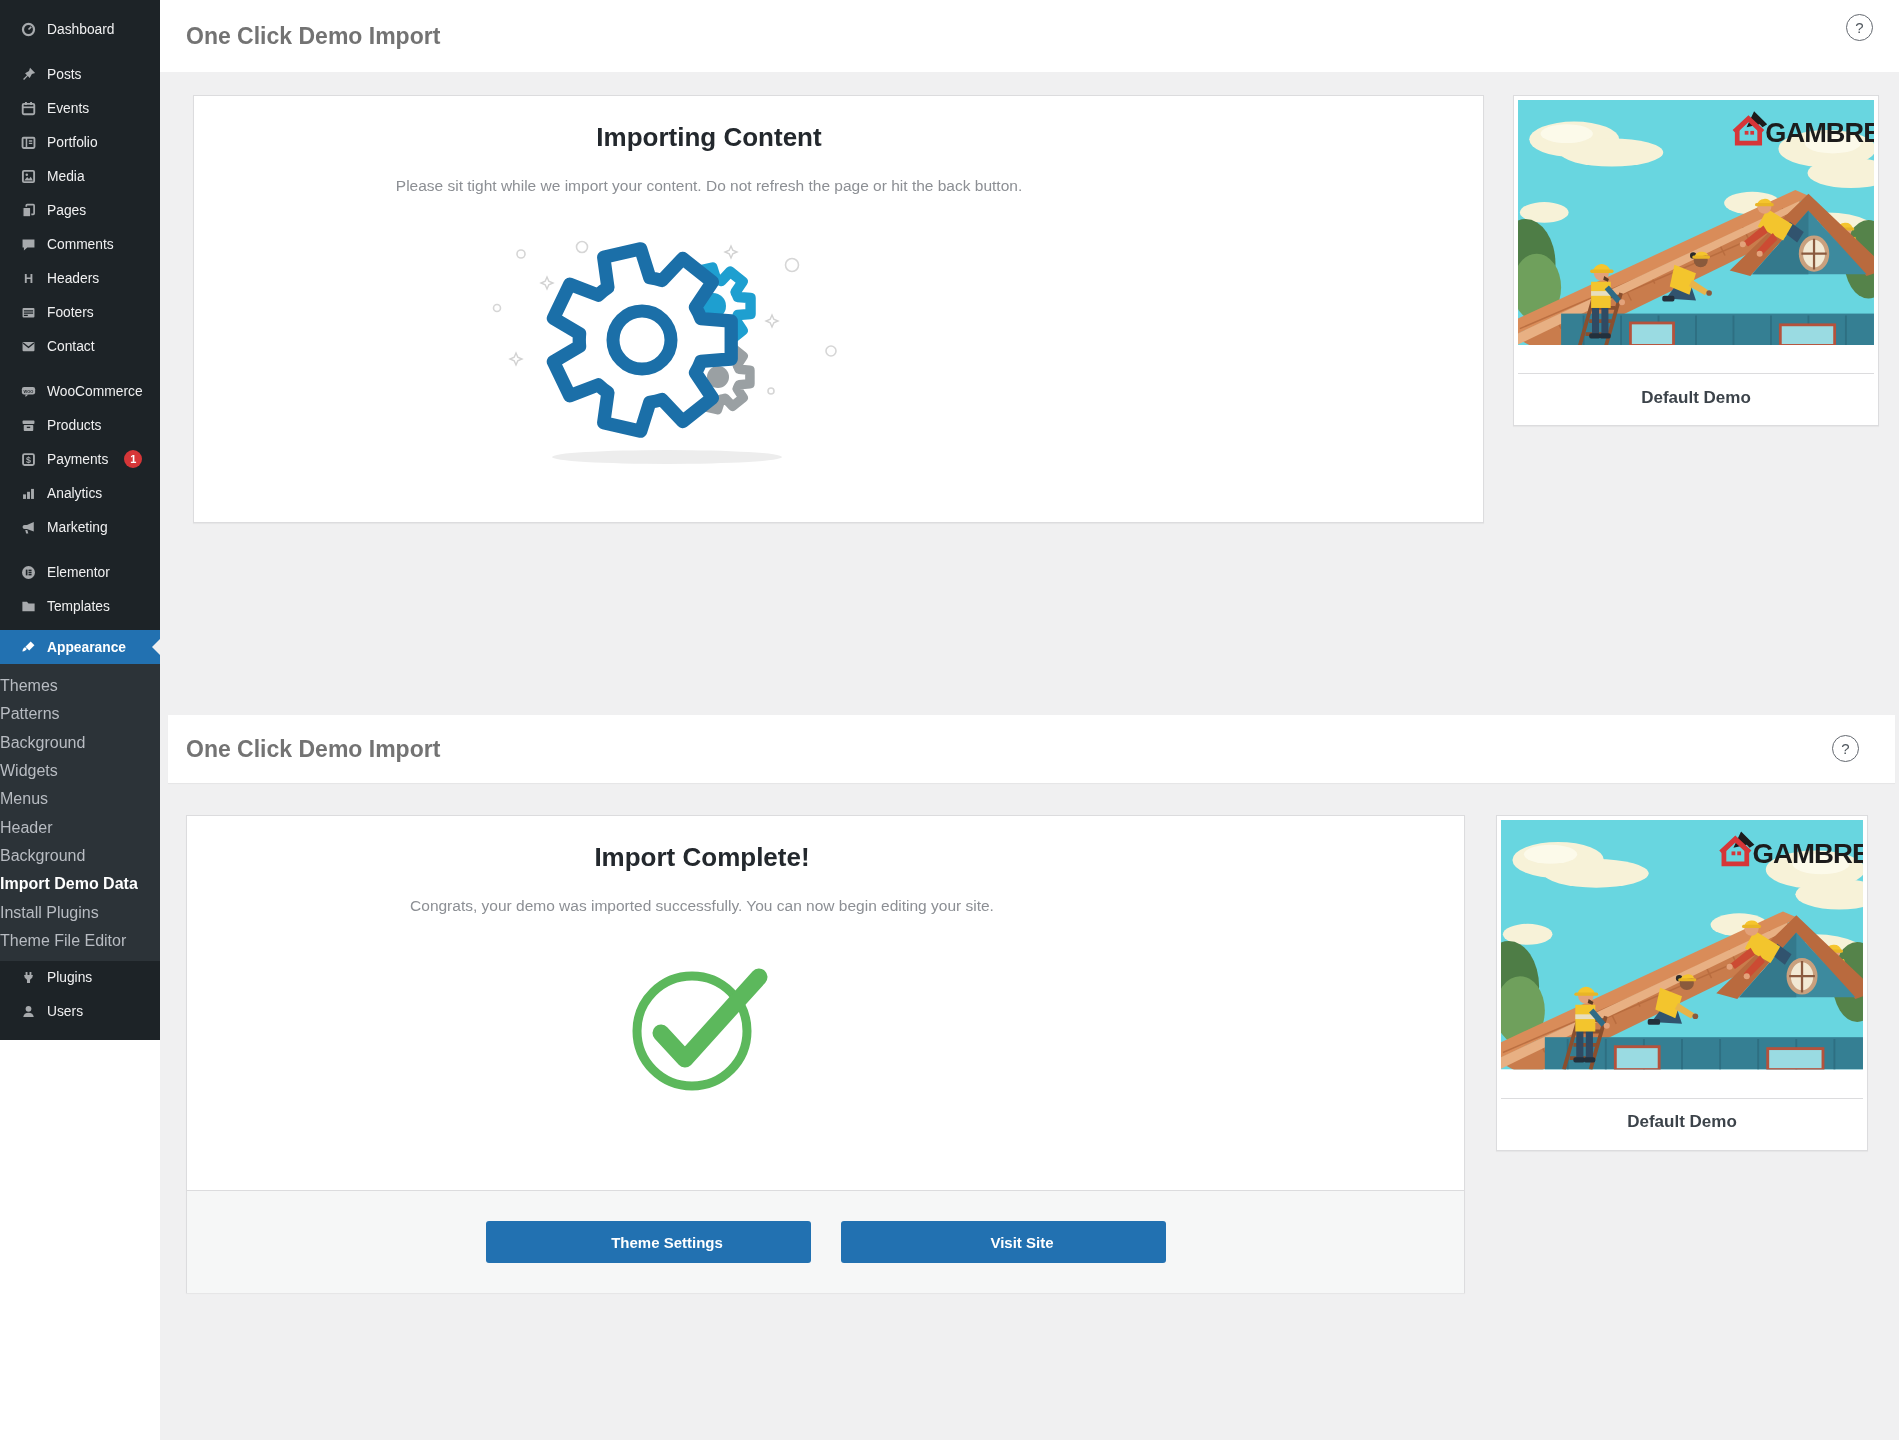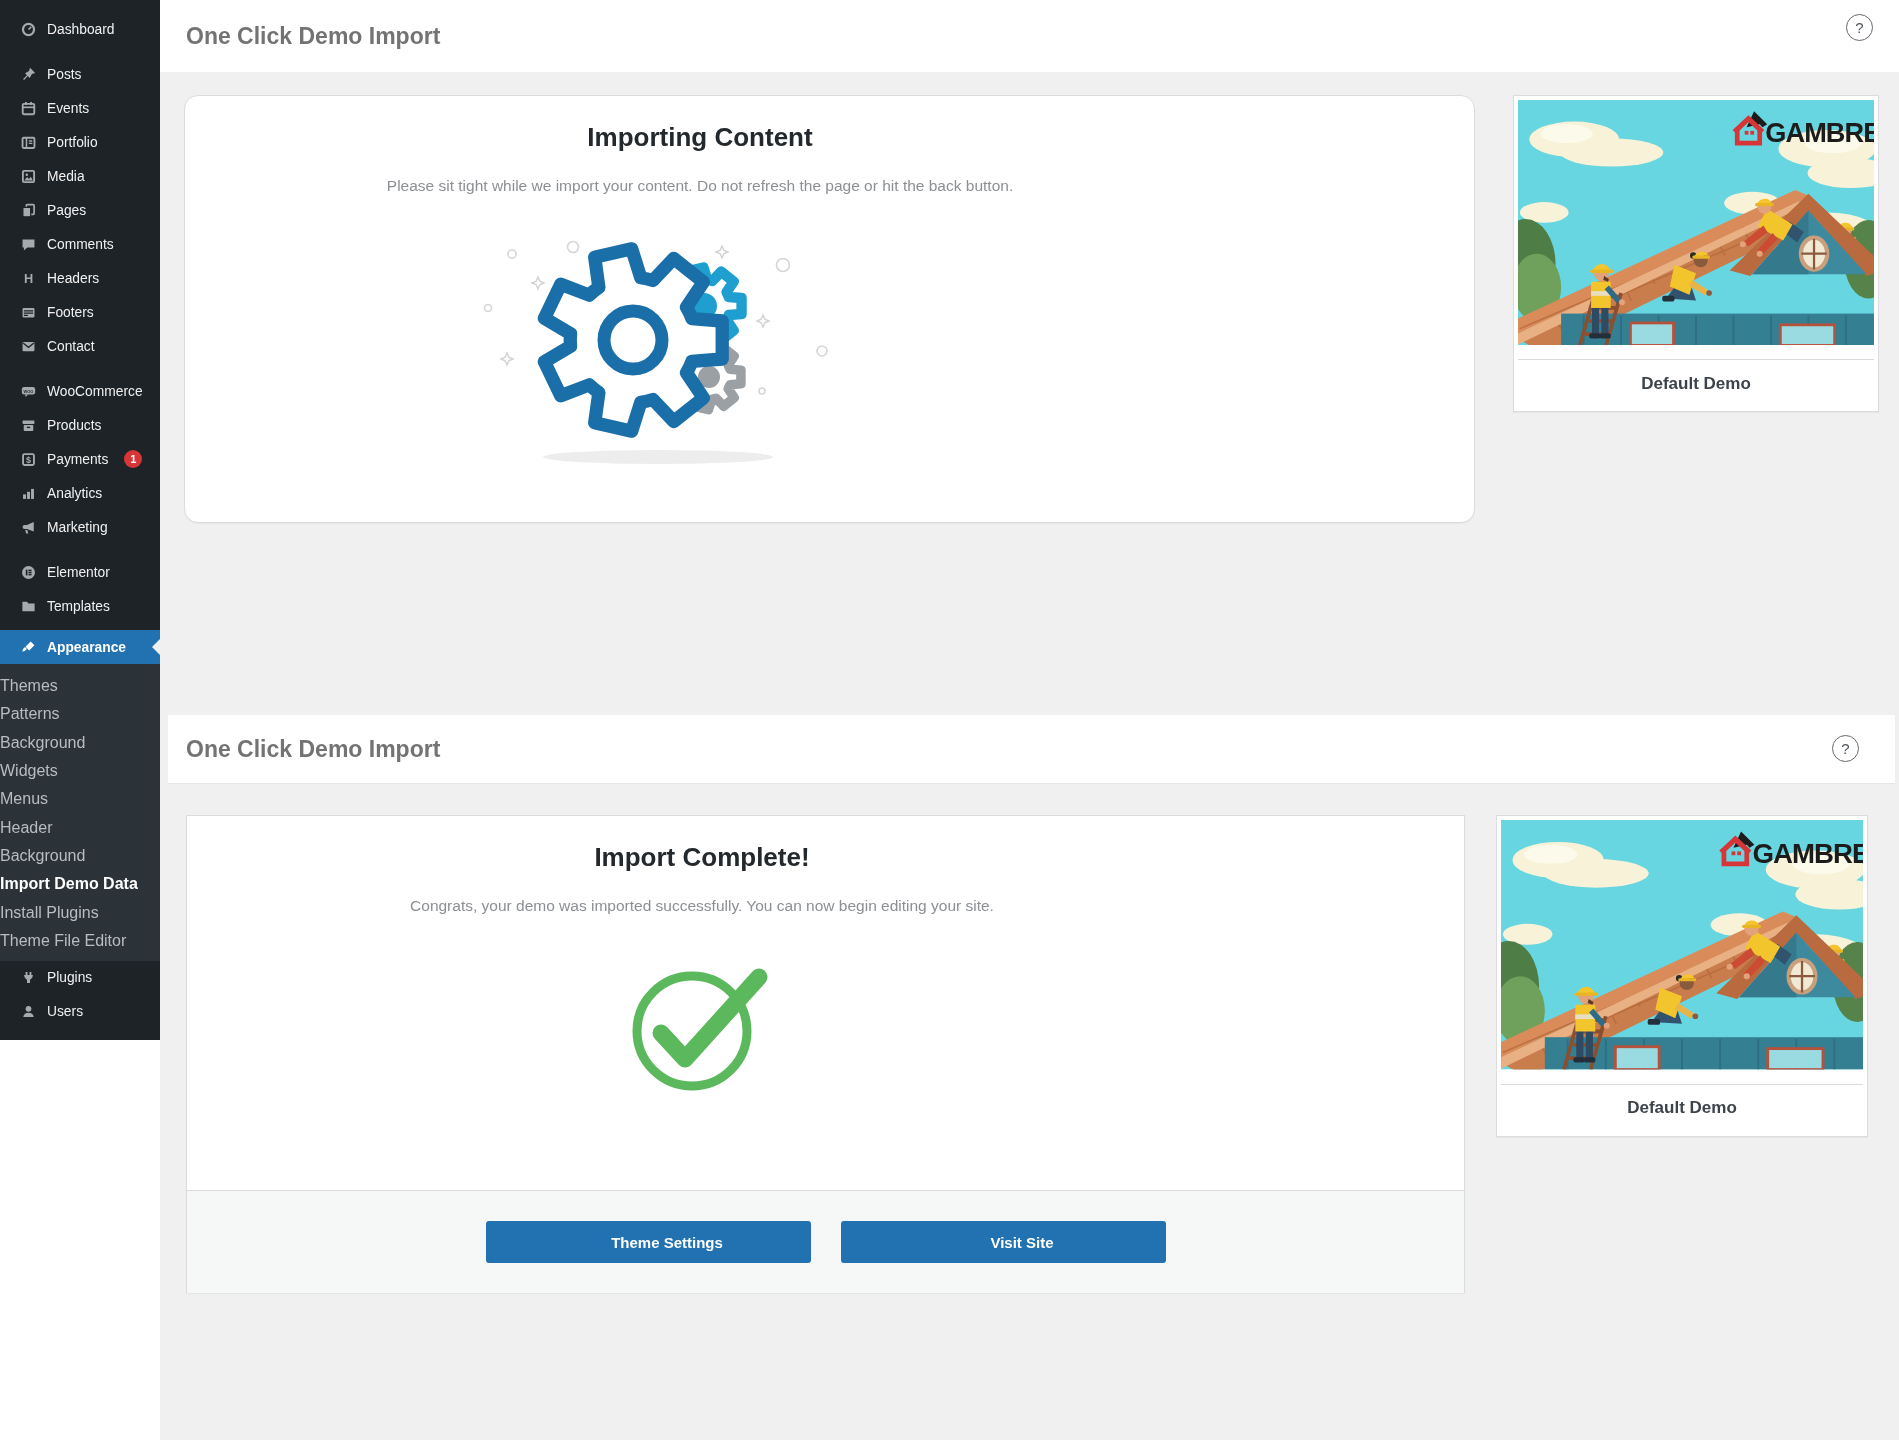--- a/index.html
+++ b/index.html
@@ -27,36 +27,36 @@
 
   .topbar { position:absolute; left:0; top:0; width:100%; height:72px; background:#fff; display:flex; align-items:center; }
   .topbar2 { position:absolute; left:8px; top:122px; width:1727px; height:68px; background:#fff; display:flex; align-items:center; box-shadow:0 1px 1px rgba(0,0,0,.04); }
   .page-title { font-size:23px; font-weight:700; color:#737373; padding-left:26px; }
   .topbar2 .page-title { padding-left:18px; }
   .help-btn { position:absolute; width:27px; height:27px; border:1.5px solid #646970; border-radius:50%; color:#50575e; font-size:15px; display:flex; align-items:center; justify-content:center; cursor:pointer; background:#fff; }
   .help1 { right:26px; top:14px; }
   .help2 { right:36px; top:20px; }
 
   .card { background:#fff; border:1px solid #dcdcde; box-shadow:0 1px 1px rgba(0,0,0,.04); position:absolute; }
-  .card1 { left:24px; top:95px; width:1291px; height:428px;border-radius:14px; }
+  .card1 { left:33px; top:95px; width:1291px; height:428px; }
   .card2 { left:26px; top:222px; width:1279px; height:478px; }
   .card-content { width:1030px; text-align:center; }
   .card h2 { font-size:26px; font-weight:700; color:#23282d; padding-top:26px; }
   .card .subtitle { font-size:15.5px; color:#8c8f94; margin-top:24px; }
   .gears-svg { display:block; margin:10px auto 0 auto; }
   .check-svg { display:block; margin:36px auto 0 auto; }
   .card2-content-area { height:374px; }
   .card-footer { height:103px; background:#f6f7f7; border-top:1px solid #dcdcde; display:flex; align-items:center; justify-content:center; gap:30px; }
   .btn { width:325px; height:42px; background:#2271b1; border:none; border-radius:3px; color:#fff; font-size:15px; font-weight:700; font-family:"Liberation Sans",sans-serif; cursor:pointer;padding-left:38px; }
 
   .demo-card { position:absolute; background:#fff; border:1px solid #dcdcde; box-shadow:0 1px 1px rgba(0,0,0,.04); padding:4px; cursor:pointer; }
   .demo1 { left:1353px; top:95px; width:366px; }
   .demo2 { left:1336px; top:222px; width:372px; }
   .demo-img { display:block; width:100%; }
-  .demo-label { border-top:1px solid #dcdcde; margin-top:14px; height:48px; display:flex; align-items:center; justify-content:center; font-size:17px; font-weight:700; color:#3c434a; }
+  .demo-label { border-top:1px solid #dcdcde; margin-top:28px; height:48px; display:flex; align-items:center; justify-content:center; font-size:17px; font-weight:700; color:#3c434a; }
 </style>
 </head>
 <body>
 
 <svg width="0" height="0" style="position:absolute">
   <defs>
     <path id="gearp" d="M62 -22.6 L93.9 -20 L93.9 20 L62 22.6 A66 66 0 0 1 56.3 34.4 L74.1 61 L42.9 85.8 L21 62.6 A66 66 0 0 1 8.2 65.5 L-1.4 96 L-40.3 87.1 L-35.9 55.4 A66 66 0 0 1 -46.1 47.2 L-76 58.7 L-93.3 22.8 L-65.7 6.6 A66 66 0 0 1 -65.7 -6.6 L-93.3 -22.8 L-76 -58.7 L-46.1 -47.2 A66 66 0 0 1 -35.9 -55.4 L-40.3 -87.1 L-1.4 -96 L8.2 -65.5 A66 66 0 0 1 21 -62.6 L42.9 -85.8 L74.1 -61.1 L56.3 -34.5 A66 66 0 0 1 62 -22.6 Z"></path>
     <path id="sparkle" d="M0 -6 L1.8 -1.8 L6 0 L1.8 1.8 L0 6 L-1.8 1.8 L-6 0 L-1.8 -1.8 Z"></path>
 
     <symbol id="demo-art" viewBox="0 0 380 262">

